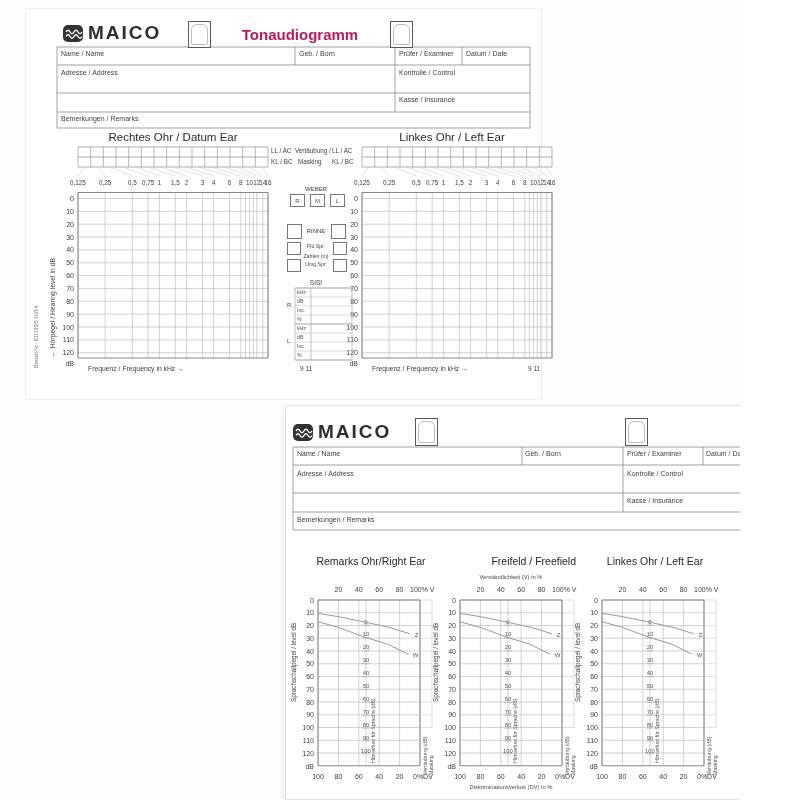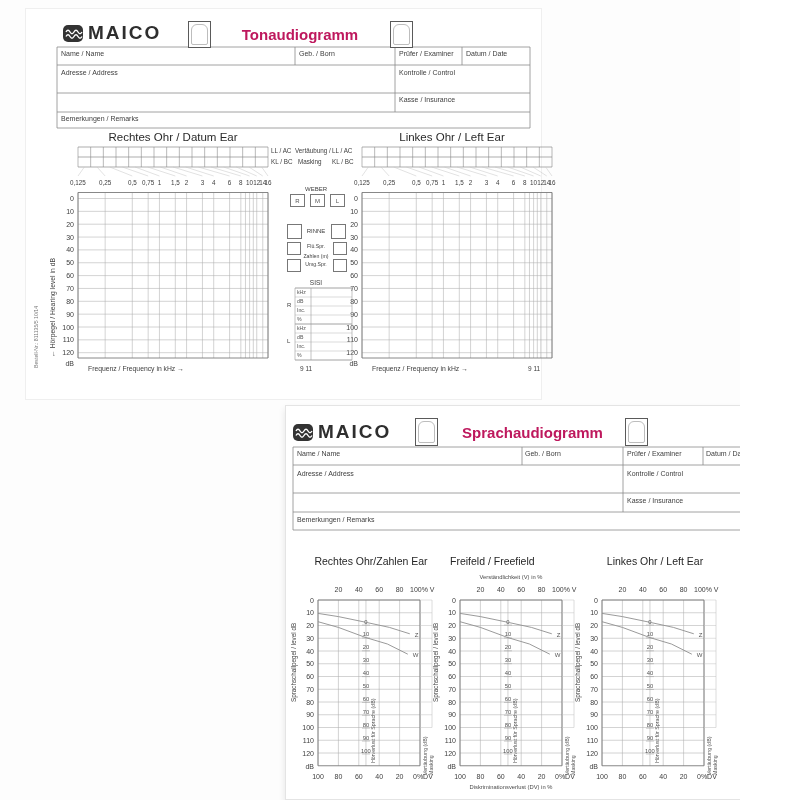--- a/index.html
+++ b/index.html
@@ -599,47 +599,46 @@
         <svg width="20" height="17" viewBox="0 0 20 17">
           <path d="M3 7 q2 -3.5 4 0 t4 0 t4 0 t4 0" fill="none" stroke="#fff" stroke-width="1.4"></path>
           <path d="M3 11.5 q2 -3.5 4 0 t4 0 t4 0 t4 0" fill="none" stroke="#fff" stroke-width="1.4"></path>
         </svg>
       </span>
       <span class="word">MAICO</span>
     </div>
     <div class="stamp" style="left:415px;top:418px;width:21px;height:26px;">
         <span class="inner"></span>
       </div>
-    <div class="ftitle" style="left:455px;top:424px;width:155px;">Sprachaudiogramm</div>
     <div class="stamp" style="left:625px;top:418px;width:21px;height:26px;">
         <span class="inner"></span>
       </div>
 
     <div class="lbl" style="left:297px;top:450px;font-size:7px;">Name / Name</div>
     <div class="lbl" style="left:525px;top:450px;font-size:7px;">Geb. / Born</div>
     <div class="lbl" style="left:627px;top:450px;font-size:7px;">Prüfer / Examiner</div>
     <div class="lbl" style="left:706px;top:450px;font-size:7px;">Datum / Date</div>
     <div class="lbl" style="left:297px;top:470px;font-size:7px;">Adresse / Address</div>
     <div class="lbl" style="left:627px;top:470px;font-size:7px;">Kontrolle / Control</div>
     <div class="lbl" style="left:627px;top:497px;font-size:7px;">Kasse / Insurance</div>
     <div class="lbl" style="left:297px;top:516px;font-size:7px;">Bemerkungen / Remarks</div>
   <div class="lbl" style="left: 297px; top: 289.5px; width: 13px; text-align: left; font-size: 5.2px; color: rgb(85, 85, 85);">kHz</div>
       <div class="lbl" style="left: 297px; top: 298.5px; width: 13px; text-align: left; font-size: 5.2px; color: rgb(85, 85, 85);">dB</div>
       <div class="lbl" style="left: 297px; top: 307.5px; width: 13px; text-align: left; font-size: 5.2px; color: rgb(85, 85, 85);">Inc.</div>
       <div class="lbl" style="left: 297px; top: 316.5px; width: 13px; text-align: left; font-size: 5.2px; color: rgb(85, 85, 85);">%</div>
       <div class="lbl" style="left: 297px; top: 325.5px; width: 13px; text-align: left; font-size: 5.2px; color: rgb(85, 85, 85);">kHz</div>
       <div class="lbl" style="left: 297px; top: 334.5px; width: 13px; text-align: left; font-size: 5.2px; color: rgb(85, 85, 85);">dB</div>
       <div class="lbl" style="left: 297px; top: 343.5px; width: 13px; text-align: left; font-size: 5.2px; color: rgb(85, 85, 85);">Inc.</div>
       <div class="lbl" style="left: 297px; top: 352.5px; width: 13px; text-align: left; font-size: 5.2px; color: rgb(85, 85, 85);">%</div>
-      <div class="lbl" style="left: 308px; top: 556px; width: 126px; text-align: center; font-size: 10.5px; color: rgb(38, 38, 38);">Rechtes Ohr/Zahlen Ear</div>
+      <div class="lbl" style="left: 308px; top: 556px; width: 126px; text-align: center; font-size: 10.5px; color: rgb(38, 38, 38);">Remarks Ohr/Right Ear</div>
       <div class="vert" style="left: 291px; top: 702px; width: 104px; font-size: 6.3px; color: rgb(61, 61, 61); line-height: 6px;">Sprachschallpegel / level dB</div>
       <div class="vert" style="left: 369.94px; top: 763px; width: 108px; font-size: 5.3px; color: rgb(85, 85, 85); line-height: 6px;">Hörverlust für Sprache (dB)</div>
       <div class="vert" style="left: 422px; top: 775px; width: 46px; font-size: 5.3px; color: rgb(85, 85, 85); line-height: 6px;">Vertäubung (dB)
 Masking</div>
-      <div class="lbl" style="left: 450px; top: 556px; width: 126px; text-align: left; font-size: 10.5px; color: rgb(38, 38, 38);">Freifeld / Freefield</div>
+      <div class="lbl" style="left: 450px; top: 556px; width: 126px; text-align: right; font-size: 10.5px; color: rgb(38, 38, 38);">Freifeld / Freefield</div>
       <div class="lbl" style="left: 455px; top: 574px; width: 112px; text-align: center; font-size: 5.8px; color: rgb(74, 74, 74);">Verständlichkeit (V) in %</div>
       <div class="lbl" style="left: 455px; top: 784px; width: 112px; text-align: center; font-size: 5.8px; color: rgb(74, 74, 74);">Diskriminationsverlust (DV) in %</div>
       <div class="vert" style="left: 433px; top: 702px; width: 104px; font-size: 6.3px; color: rgb(61, 61, 61); line-height: 6px;">Sprachschallpegel / level dB</div>
       <div class="vert" style="left: 511.94px; top: 763px; width: 108px; font-size: 5.3px; color: rgb(85, 85, 85); line-height: 6px;">Hörverlust für Sprache (dB)</div>
       <div class="vert" style="left: 564px; top: 775px; width: 46px; font-size: 5.3px; color: rgb(85, 85, 85); line-height: 6px;">Vertäubung (dB)
 Masking</div>
       <div class="lbl" style="left: 592px; top: 556px; width: 126px; text-align: center; font-size: 10.5px; color: rgb(38, 38, 38);">Linkes Ohr / Left Ear</div>
       <div class="vert" style="left: 575px; top: 702px; width: 104px; font-size: 6.3px; color: rgb(61, 61, 61); line-height: 6px;">Sprachschallpegel / level dB</div>
       <div class="vert" style="left: 653.94px; top: 763px; width: 108px; font-size: 5.3px; color: rgb(85, 85, 85); line-height: 6px;">Hörverlust für Sprache (dB)</div>
       <div class="vert" style="left: 706px; top: 775px; width: 46px; font-size: 5.3px; color: rgb(85, 85, 85); line-height: 6px;">Vertäubung (dB)

